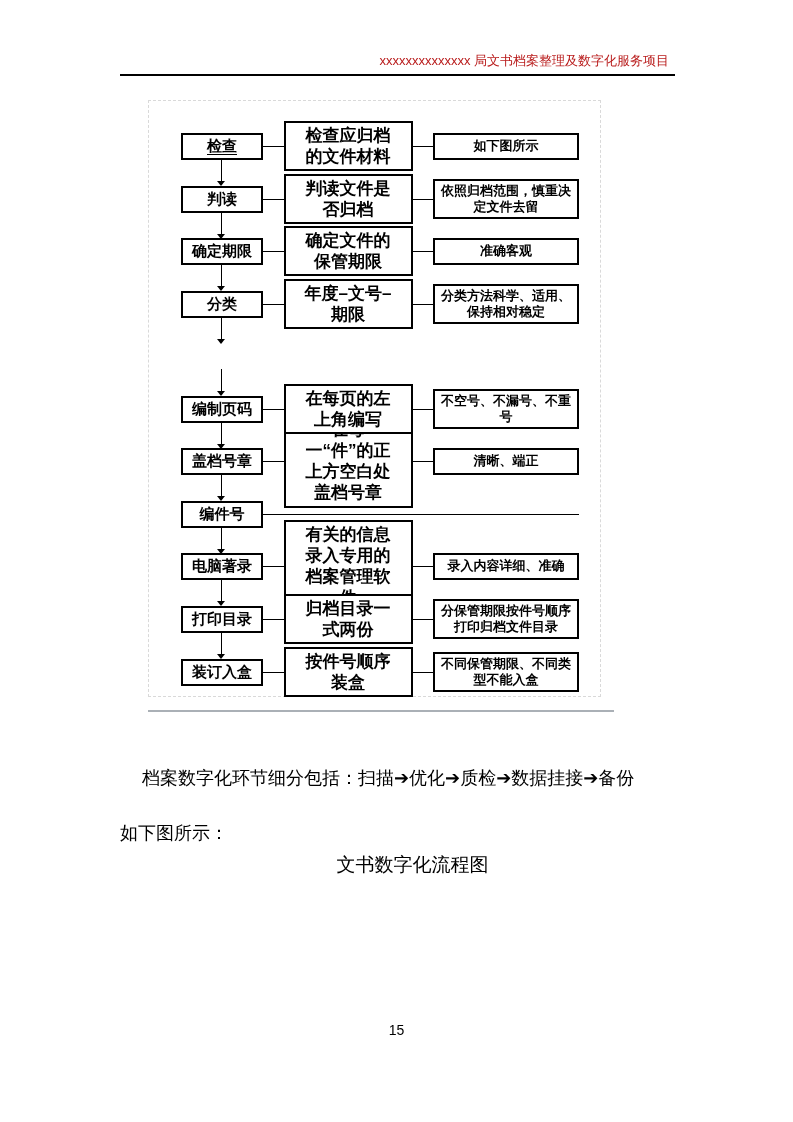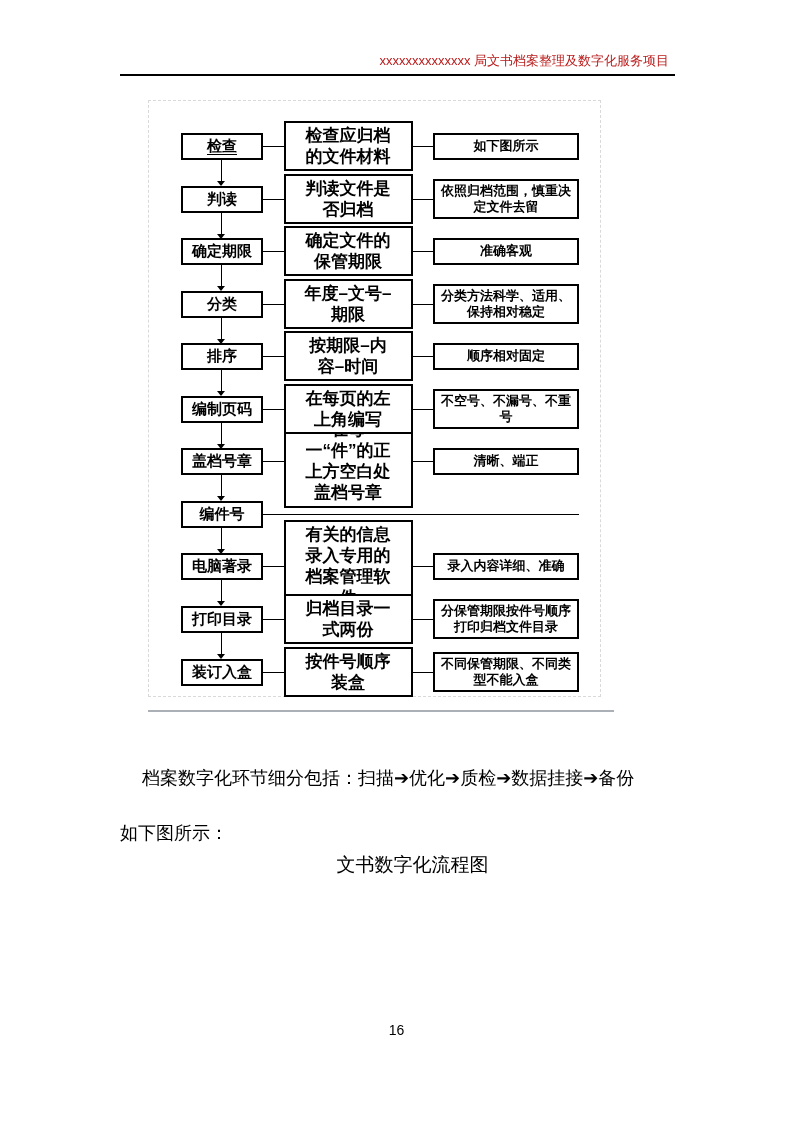--- a/index.html
+++ b/index.html
@@ -98,33 +98,20 @@
       <div class="hline"></div>
       <div class="box action-box">
           <span>年度–文号–期限</span>
         </div>
       <div class="hline"></div>
       <div class="box req-box">
           <span>分类方法科学、适用、保持相对稳定</span>
         </div>
     </div>
 
-    <div class="flow-row" style="top:233px">
-      <div class="box stage-box">
-          <span>排序</span>
-        </div>
-      <div class="hline"></div>
-      <div class="box action-box">
-          <span>按期限–内容–时间</span>
-        </div>
-      <div class="hline"></div>
-      <div class="box req-box">
-          <span>顺序相对固定</span>
-        </div>
-    </div>
 
     <div class="flow-row" style="top:338px">
       <div class="box stage-box">
           <span>盖档号章</span>
         </div>
       <div class="hline"></div>
       <div class="box action-box">
           <span>在每一“件”的正上方空白处盖档号章</span>
         </div>
       <div class="hline"></div>
@@ -209,15 +196,15 @@
     <div class="varrow" style="top:531px"></div>
   </div>
 
   <div class="image-rule"></div>
 
   <p class="body-line line1">档案数字化环节细分包括：扫描➔优化➔质检➔数据挂接➔备份</p>
   <p class="body-line line2">如下图所示：</p>
 
   <p class="figure-title">文书数字化流程图</p>
 
-  <div class="page-number">16</div>
+  <div class="page-number">15</div>
 
 </div>
 
 </body></html>

